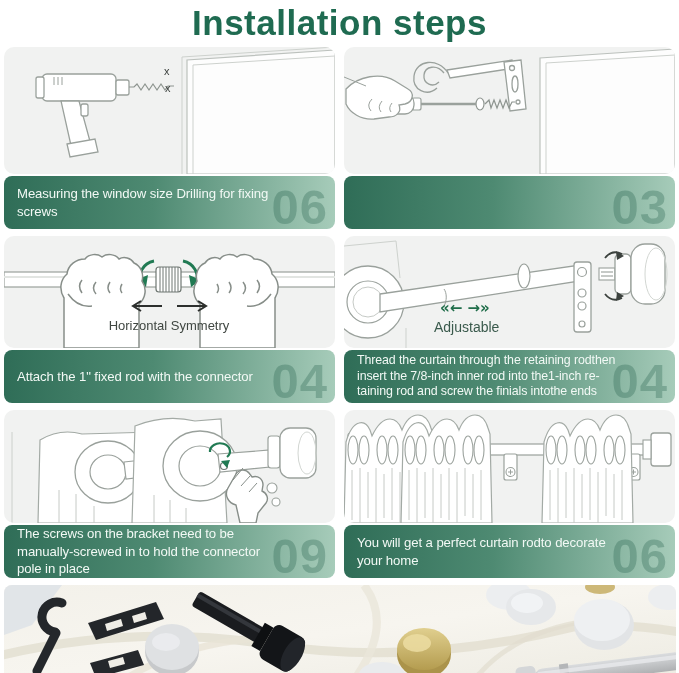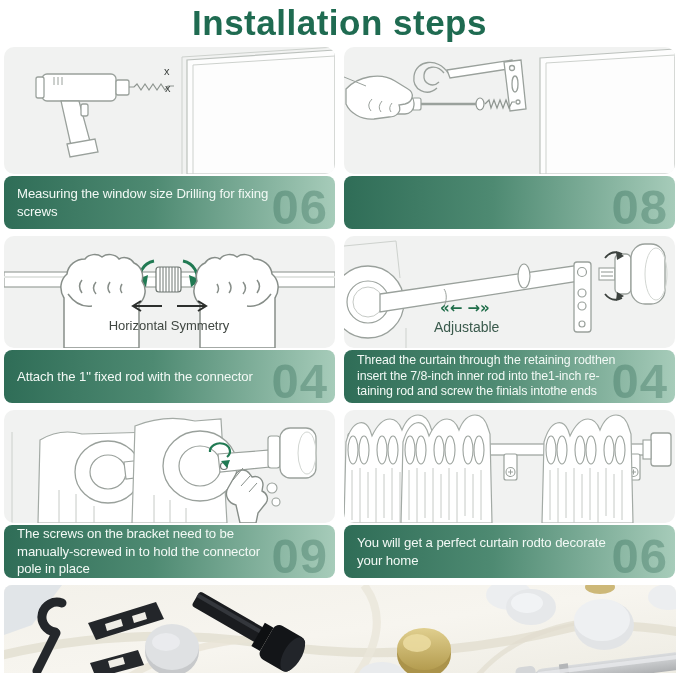--- a/index.html
+++ b/index.html
@@ -84,21 +84,21 @@
           <path d="M141,57 l4,-4 2,8 3,-8 3,8 3,-8 3,8 3,-8 3,8 3,-6 h3" fill="none" stroke="#8d948f" stroke-width="1.2"></path>
           <line x1="74" y1="57" x2="132" y2="57" stroke="#9aa19c" stroke-width="2.6"></line>
           <rect x="68" y="51" width="9" height="12" rx="2" fill="#ffffff" stroke="#9aa19c" stroke-width="1.2"></rect>
           <rect x="24" y="47" width="46" height="20" rx="9" fill="#ffffff" stroke="#9aa19c" stroke-width="1.3"></rect>
           <path d="M2,42 c12,-13 35,-17 49,-8 l13,8 c7,4 5,13 -3,15 l-6,1 c3,7 -3,12 -10,12 l-15,2 c-13,1 -24,-6 -28,-15 z" fill="#ffffff" stroke="#9aa19c" stroke-width="1.3"></path>
           <path d="M28,52 q-6,6 -1,12 M38,54 q-5,6 -1,11 M48,56 q-4,5 -1,9" fill="none" stroke="#9aa19c" stroke-width="1"></path>
           <path d="M0,30 l22,9" stroke="#9aa19c" stroke-width="1" fill="none"></path>
         </svg>
       </div>
       <div class="caption">
-        <span class="step-number">08</span>
+        <span class="step-number">03</span>
       </div>
     </div>
 
     <div class="panel">
       <div class="illus illus-r2">
         <svg viewBox="0 0 331 112" preserveAspectRatio="none">
           <rect x="0" y="36" width="331" height="15" fill="#ffffff" stroke="#9aa19c" stroke-width="1.2"></rect>
           <line x1="0" y1="41" x2="331" y2="41" stroke="#e2e5e2" stroke-width="2"></line>
           <g>
             <rect x="152" y="31" width="25" height="25" rx="3" fill="#ffffff" stroke="#6f7772" stroke-width="1.2"></rect>

